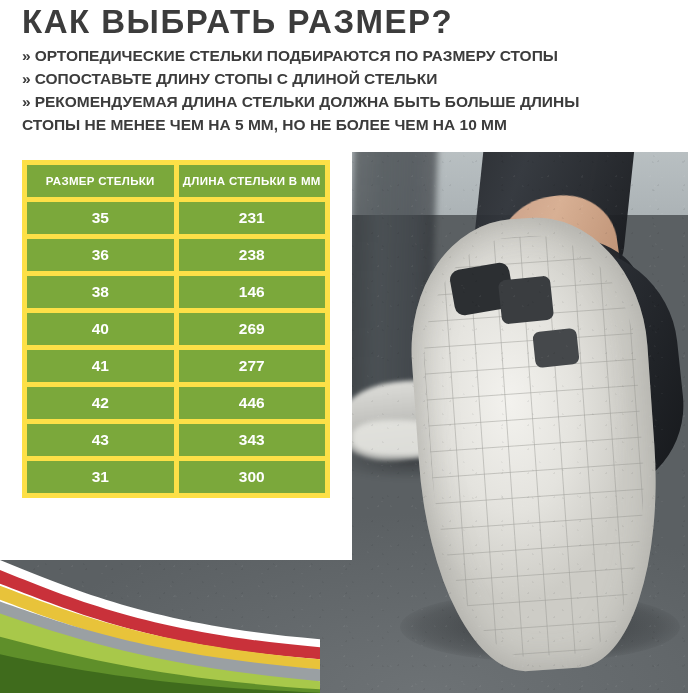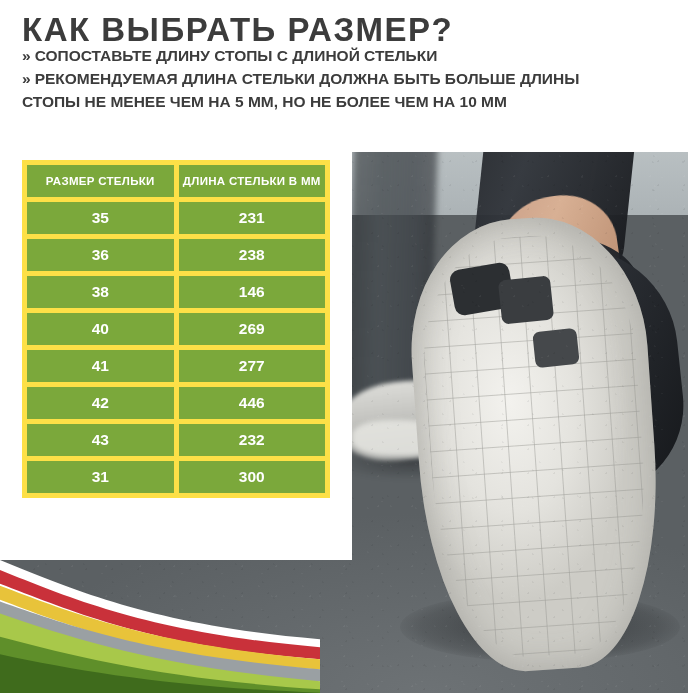--- a/index.html
+++ b/index.html
@@ -173,21 +173,21 @@
   .panel-wide-head {
     position: absolute;
     left: 0; top: 0;
     width: 688px;
     height: 152px;
     background: #ffffff;
   }
 
   .title {
     position: absolute;
-    left: 22px; top: 8px;
+    left: 22px; top: 0px;
     font-size: 33px;
     font-weight: bold;
     letter-spacing: 1.5px;
     color: #3c3c3c;
     line-height: 44px;
     white-space: nowrap;
   }
 
   .bullets {
     position: absolute;
@@ -262,20 +262,23 @@
     <div class="photo-noise"></div>
   </div>
 
   <div class="panel-wide-head"></div>
   <div class="panel"></div>
 
   <div class="title">КАК ВЫБРАТЬ РАЗМЕР?</div>
 
   <div class="bullets">
     <div class="b-row">
+      <span class="chev">»</span><span>ОРТОПЕДИЧЕСКИЕ СТЕЛЬКИ ПОДБИРАЮТСЯ ПО РАЗМЕРУ СТОПЫ</span>
+    </div>
+    <div class="b-row">
       <span class="chev">»</span><span>СОПОСТАВЬТЕ ДЛИНУ СТОПЫ С ДЛИНОЙ СТЕЛЬКИ</span>
     </div>
     <div class="b-row">
       <span class="chev">»</span><span>РЕКОМЕНДУЕМАЯ ДЛИНА СТЕЛЬКИ ДОЛЖНА БЫТЬ БОЛЬШЕ ДЛИНЫ</span>
     </div>
     <div class="b-row">
       <span>СТОПЫ НЕ МЕНЕЕ ЧЕМ НА 5 ММ, НО НЕ БОЛЕЕ ЧЕМ НА 10 ММ</span>
     </div>
   </div>
 
@@ -306,21 +309,21 @@
       <tr>
         <td>41</td>
         <td>277</td>
       </tr>
       <tr>
         <td>42</td>
         <td>446</td>
       </tr>
       <tr>
         <td>43</td>
-        <td>232</td>
+        <td>343</td>
       </tr>
       <tr>
         <td>31</td>
         <td>300</td>
       </tr>
     </tbody>
   </table>
 
   <div class="swoosh-wrap">
     <svg width="320" height="145" viewBox="0 0 320 145">

